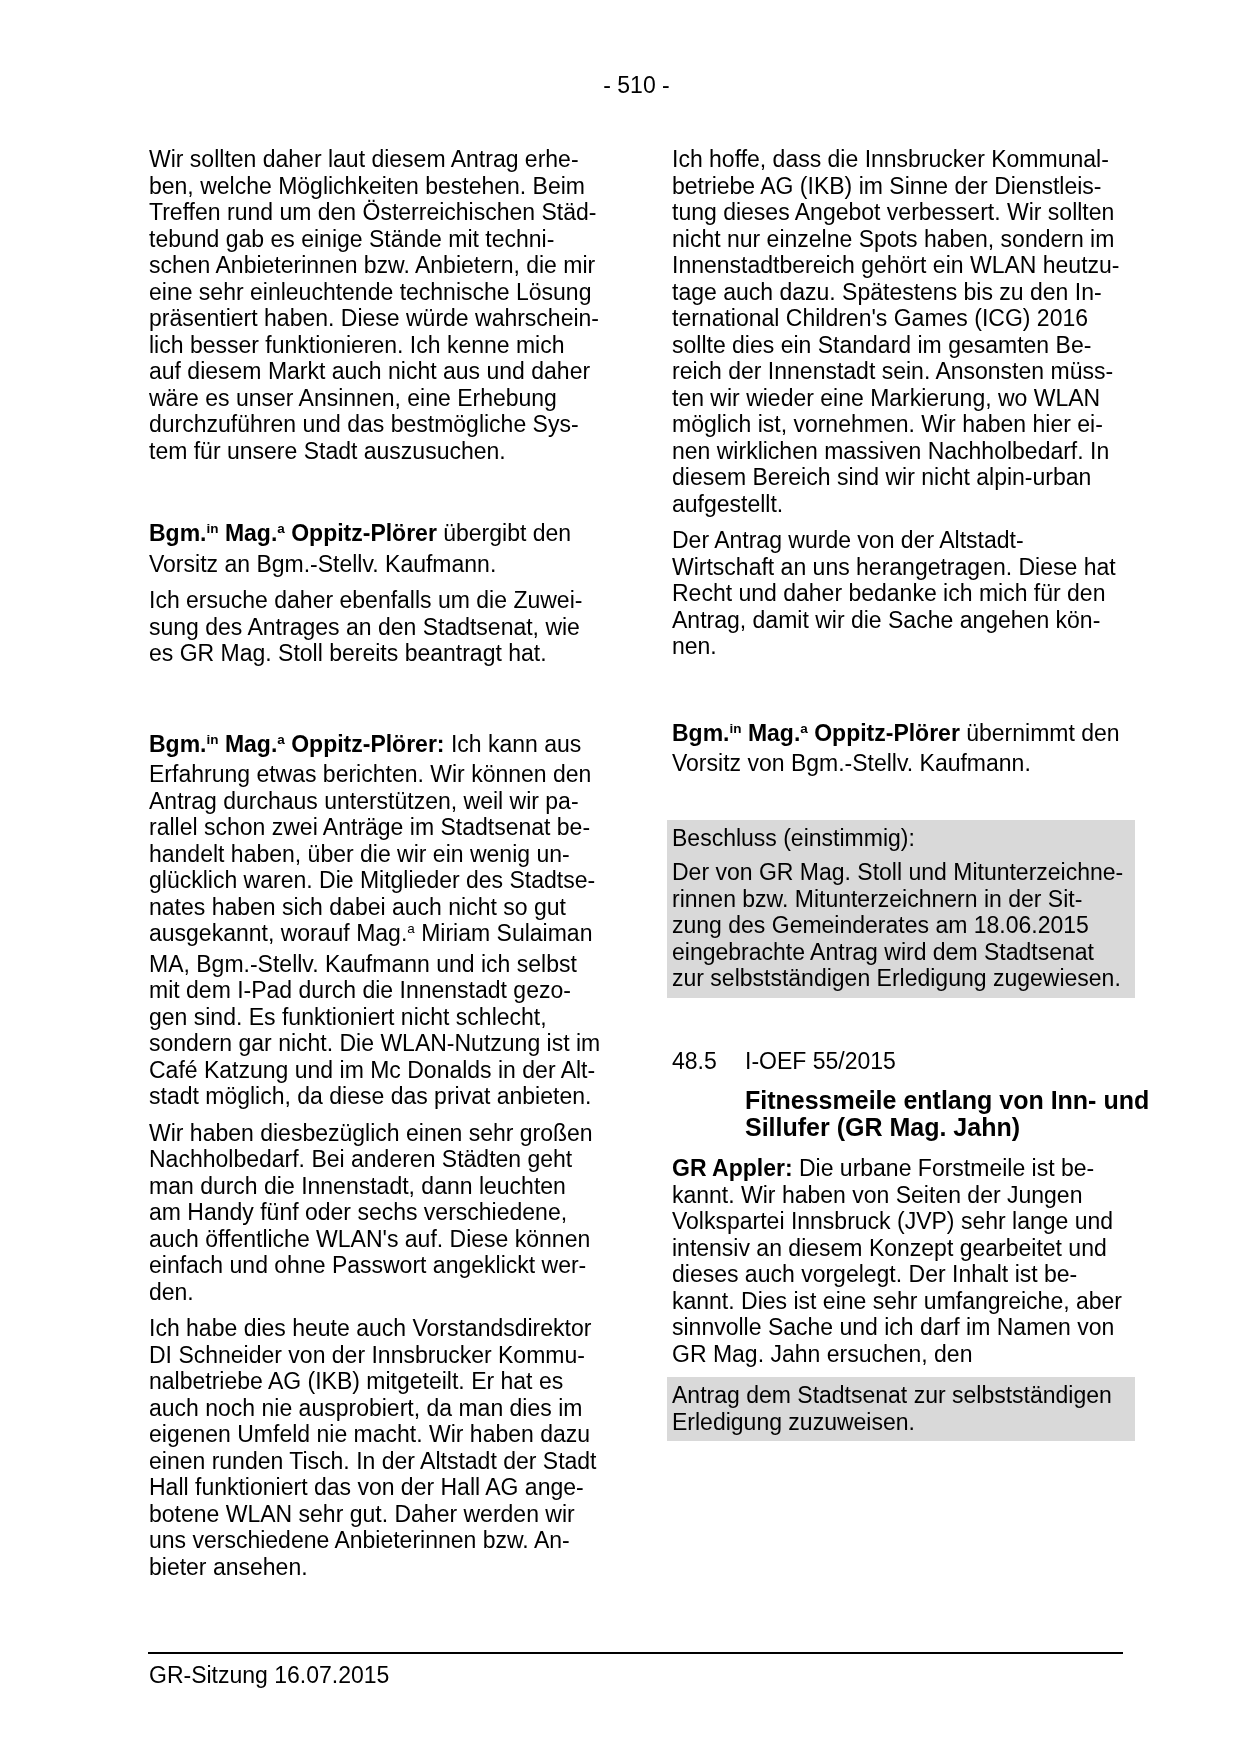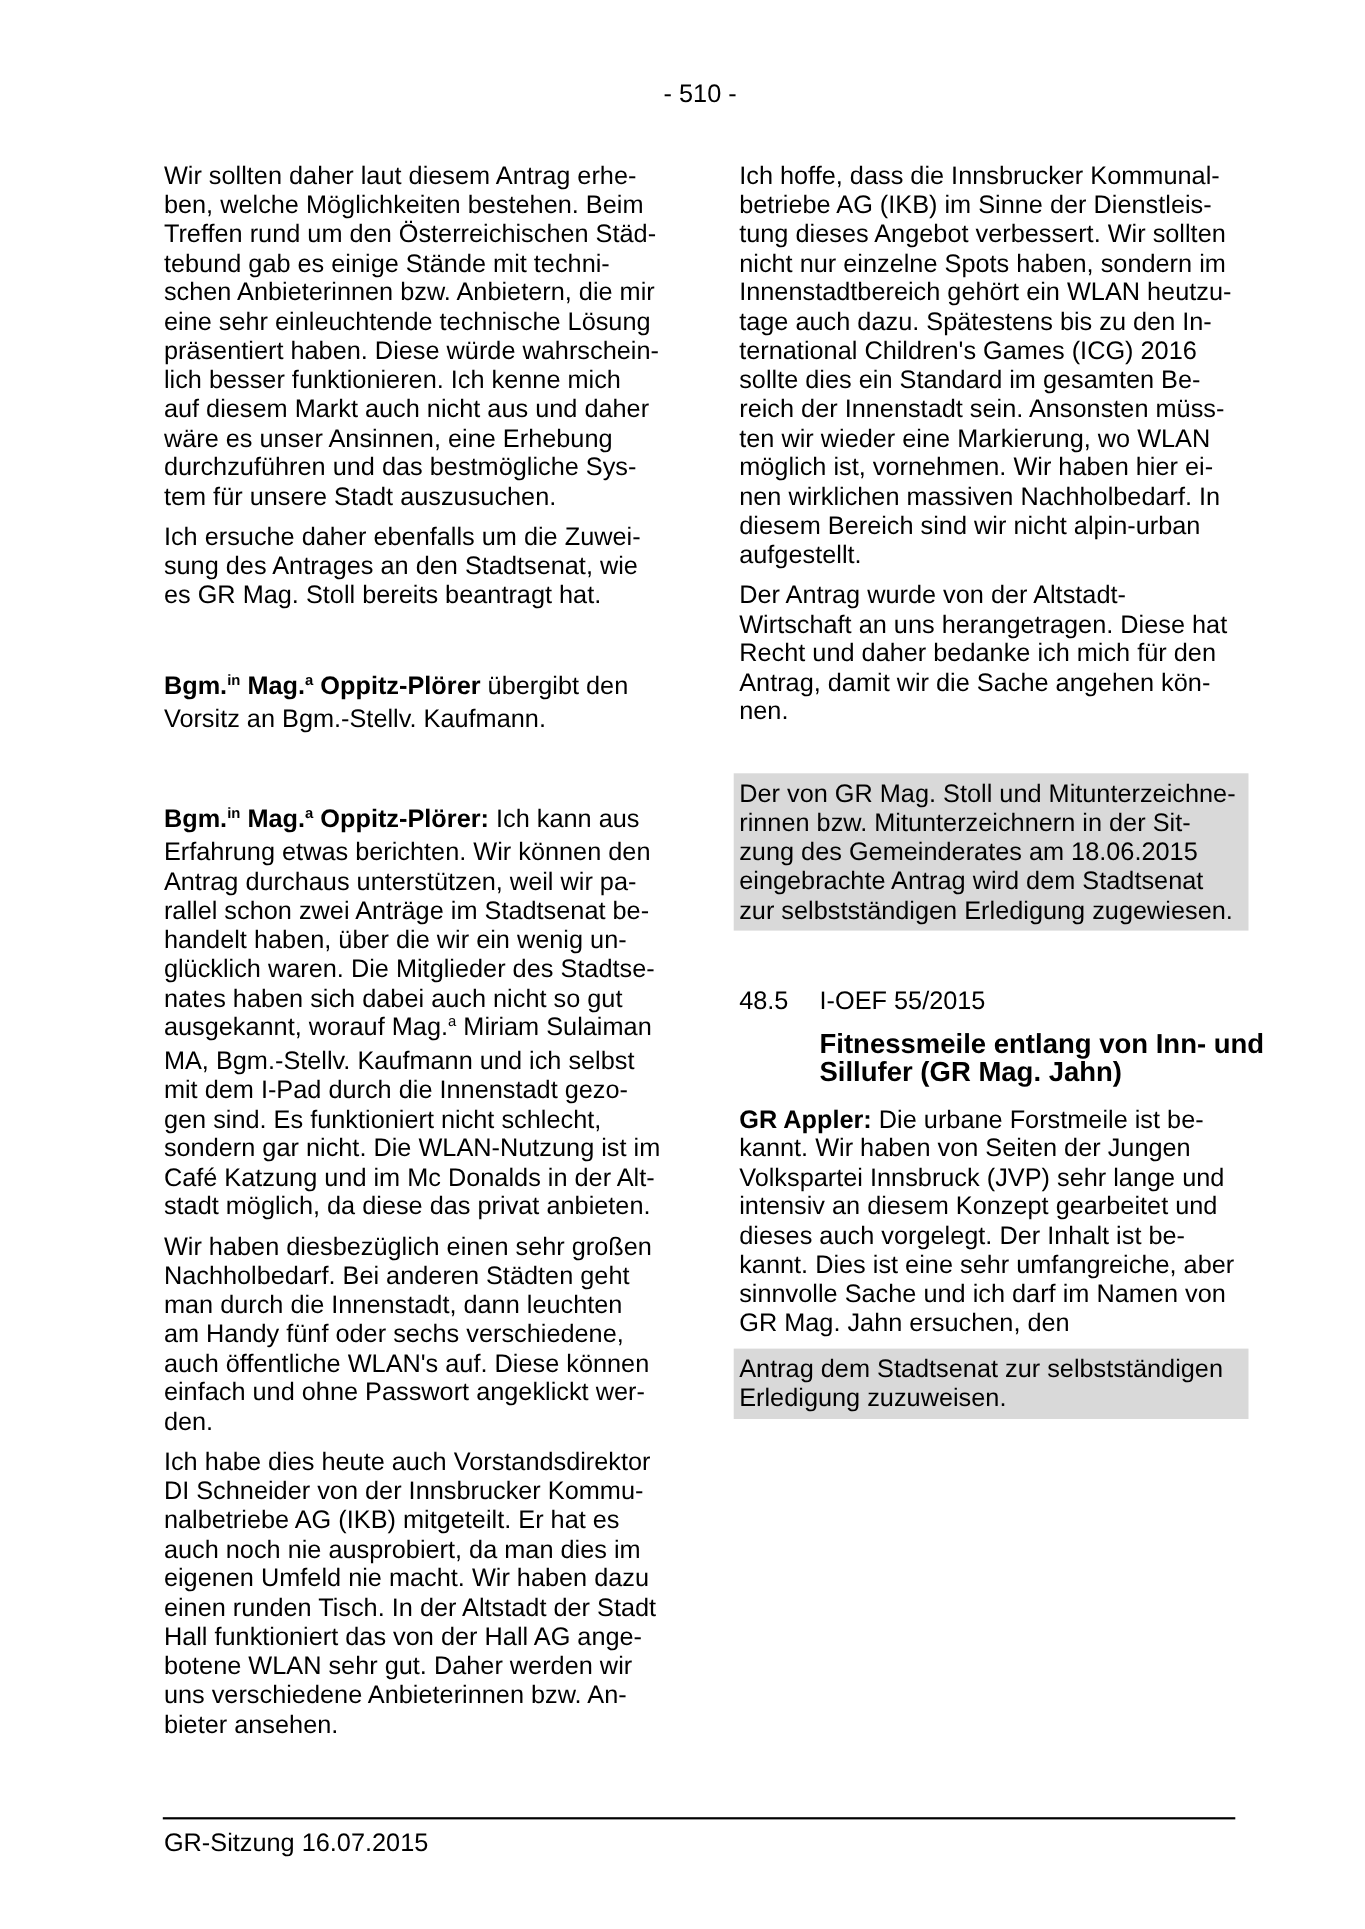--- a/index.html
+++ b/index.html
@@ -64,25 +64,25 @@
 Treffen rund um den Österreichischen Städ-
 tebund gab es einige Stände mit techni-
 schen Anbieterinnen bzw. Anbietern, die mir
 eine sehr einleuchtende technische Lösung
 präsentiert haben. Diese würde wahrschein-
 lich besser funktionieren. Ich kenne mich
 auf diesem Markt auch nicht aus und daher
 wäre es unser Ansinnen, eine Erhebung
 durchzuführen und das bestmögliche Sys-
 tem für unsere Stadt auszusuchen.</p>
+  <p class="para mt-handover"><b><span>Bgm.</span><sup>in</sup><span> Mag.</span><sup>a</sup><span> Oppitz-Plörer</span></b><span> übergibt den
+Vorsitz an Bgm.-Stellv. Kaufmann.</span></p>
   <p class="para">Ich ersuche daher ebenfalls um die Zuwei-
 sung des Antrages an den Stadtsenat, wie
 es GR Mag. Stoll bereits beantragt hat.</p>
-  <p class="para mt-handover"><b><span>Bgm.</span><sup>in</sup><span> Mag.</span><sup>a</sup><span> Oppitz-Plörer</span></b><span> übergibt den
-Vorsitz an Bgm.-Stellv. Kaufmann.</span></p>
   <p class="para mt-speech"><b><span>Bgm.</span><sup>in</sup><span> Mag.</span><sup>a</sup><span> Oppitz-Plörer:</span></b><span> Ich kann aus
 Erfahrung etwas berichten. Wir können den
 Antrag durchaus unterstützen, weil wir pa-
 rallel schon zwei Anträge im Stadtsenat be-
 handelt haben, über die wir ein wenig un-
 glücklich waren. Die Mitglieder des Stadtse-
 nates haben sich dabei auch nicht so gut
 ausgekannt, worauf Mag.</span><sup>a</sup><span> Miriam Sulaiman
 MA, Bgm.-Stellv. Kaufmann und ich selbst
 mit dem I-Pad durch die Innenstadt gezo-
@@ -122,21 +122,24 @@
 ten wir wieder eine Markierung, wo WLAN
 möglich ist, vornehmen. Wir haben hier ei-
 nen wirklichen massiven Nachholbedarf. In
 diesem Bereich sind wir nicht alpin-urban
 aufgestellt.</p>
   <p class="para">Der Antrag wurde von der Altstadt-
 Wirtschaft an uns herangetragen. Diese hat
 Recht und daher bedanke ich mich für den
 Antrag, damit wir die Sache angehen kön-
 nen.</p>
+  <p class="para mt-handover" style="margin-top:60px"><b><span>Bgm.</span><sup>in</sup><span> Mag.</span><sup>a</sup><span> Oppitz-Plörer</span></b><span> übernimmt den
+Vorsitz von Bgm.-Stellv. Kaufmann.</span></p>
   <div class="highlight mt-beschluss">
+    <p class="para">Beschluss (einstimmig):</p>
     <p class="para">Der von GR Mag. Stoll und Mitunterzeichne-
 rinnen bzw. Mitunterzeichnern in der Sit-
 zung des Gemeinderates am 18.06.2015
 eingebrachte Antrag wird dem Stadtsenat
 zur selbstständigen Erledigung zugewiesen.</p>
   </div>
   <div class="item-heading"><span class="item-num">48.5</span><span>I-OEF 55/2015</span></div>
   <div class="item-subheading">Fitnessmeile entlang von Inn- und
 Sillufer (GR Mag. Jahn)</div>
   <p class="para mt-appler"><b>GR Appler:</b><span> Die urbane Forstmeile ist be-

